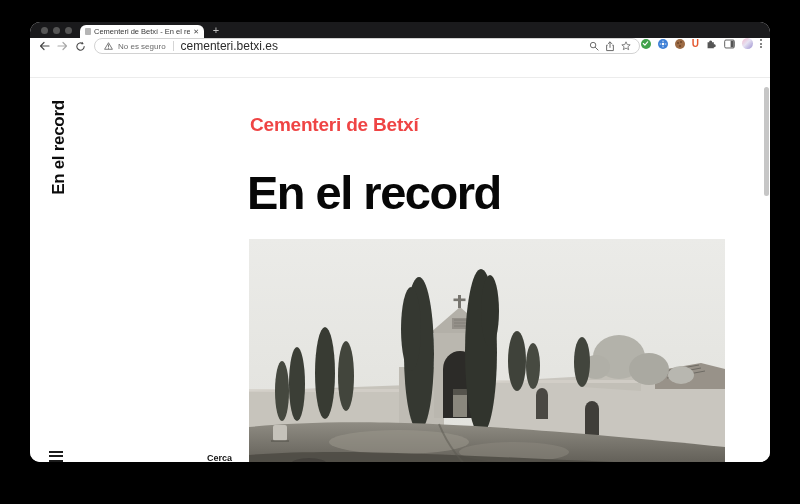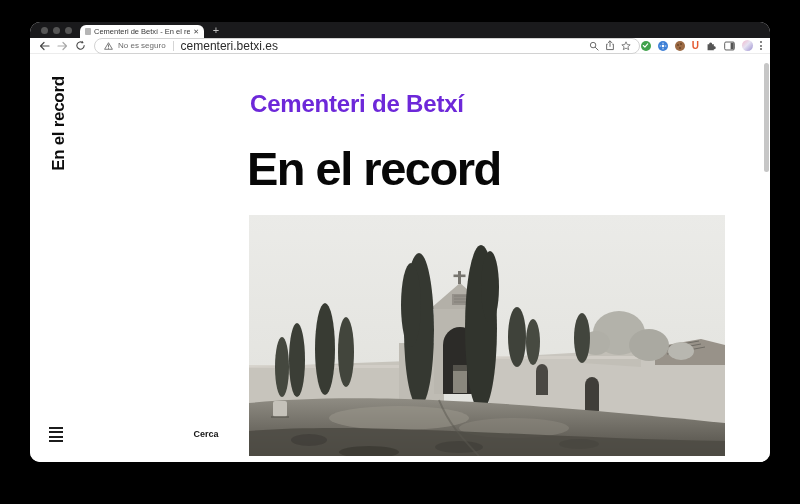--- a/index.html
+++ b/index.html
@@ -18,22 +18,22 @@
   .tl { width:7px; height:7px; border-radius:50%; background:#565656; }
   .tab { position:absolute; left:50px; top:3px; width:124px; height:13px; background:#fff;
          border-radius:6px 6px 0 0; display:flex; align-items:center; padding:0 5px; gap:3px; }
   .favicon { width:6px; height:7px; background:#b5b5b5; border-radius:1px; flex:none; }
   .tab-title { font-size:7.5px; color:#383838; white-space:nowrap; overflow:hidden; flex:1; letter-spacing:0; }
   .tab-close { font-size:7px; color:#4c4c4c; line-height:1; flex:none; cursor:default; }
   .newtab { position:absolute; left:179px; top:1px; width:14px; height:14px; color:#c3c3c3;
             font-size:11px; line-height:14px; text-align:center; }
 
   
-  .toolbar { position:relative; height:16px; background:#fff; border-bottom:1px solid #ececec;
-             display:flex; align-items:center; padding:0 6px; flex:none; }
+  .toolbar { position:relative; height:40px; background:#fff; border-bottom:1px solid #ececec;
+             display:flex; align-items:flex-start; padding:0 6px; flex:none; }
   .navbtn { width:16px; height:16px; display:flex; align-items:center; justify-content:center; margin-right:2px; flex:none; }
   .omnibox { width:546px; height:16px; border:1px solid #d2d2d2; border-radius:9px; margin-left:4px;
              display:flex; align-items:center; padding:0 7px; gap:4px; flex:none; background:#fff; }
   .sec-text { font-size:8px; color:#6b6b6b; white-space:nowrap; }
   .chip-divider { width:1px; height:10px; background:#d5d5d5; margin:0 3px; }
   .url-text { font-size:12px; color:#2b2b2b; white-space:nowrap; }
   .omni-spacer { flex:1; }
   .omni-ic { display:flex; align-items:center; justify-content:center; width:12px; height:12px; }
   .ext-row { margin-left:auto; display:flex; align-items:center; gap:7px; padding-right:2px; }
   .circ { width:10px; height:10px; border-radius:50%; display:flex; align-items:center;
@@ -48,34 +48,34 @@
   .kebab { display:flex; flex-direction:column; gap:1.5px; align-items:center; }
   .kebab i { width:2px; height:2px; border-radius:50%; background:#5c5c5c; }
 
   
   .content { position:relative; flex:1; background:#fff; overflow:hidden; }
 
   .vtitle { position:absolute; left:-32px; top:61px; width:120px; height:17px;
             transform:rotate(-90deg); display:flex; align-items:center; justify-content:center;
             font-size:17px; font-weight:bold; color:#0c0c0c; letter-spacing:-0.3px; white-space:nowrap; }
 
-  .kicker { position:absolute; left:220px; top:36px; font-size:24px; font-weight:bold;
-            color:#6d28d9; letter-spacing:-0.2px; }
+  .kicker { position:absolute; left:220px; top:36px; font-size:19px; font-weight:bold;
+            color:#ef4444; letter-spacing:-0.2px; }
 
   .bigtitle { position:absolute; left:217px; top:91px; font-size:47px; font-weight:bold;
               color:#070707; letter-spacing:-1.5px; line-height:1; }
 
   .photo { position:absolute; left:219px; top:161px; width:476px; height:241px; overflow:hidden; }
   .photo svg { display:block; }
 
   .menu-btn { position:absolute; left:19px; top:373px; width:14px; height:15px;
               display:flex; flex-direction:column; justify-content:space-between; cursor:pointer; }
   .menu-btn i { display:block; width:14px; height:2px; background:#1c1c1c; }
 
-  .search-link { position:absolute; left:150px; top:375px; width:52px; text-align:center;
+  .search-link { position:absolute; left:150px; top:375px; width:52px; text-align:right;
                  font-size:9px; font-weight:bold; color:#141414; cursor:pointer; }
 
   .scrollbar { position:absolute; right:1px; top:9px; width:5px; height:109px;
                background:#c6c6c6; border-radius:3px; }
 </style>
 </head>
 <body>
 
 <div class="stage">
   <div class="window">

